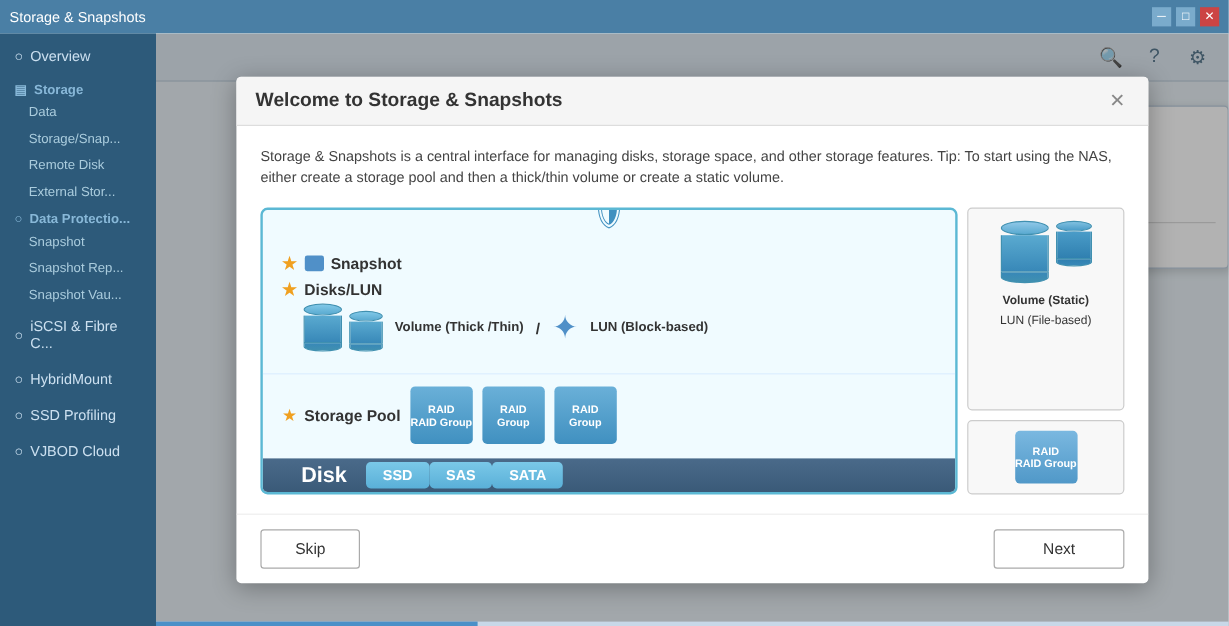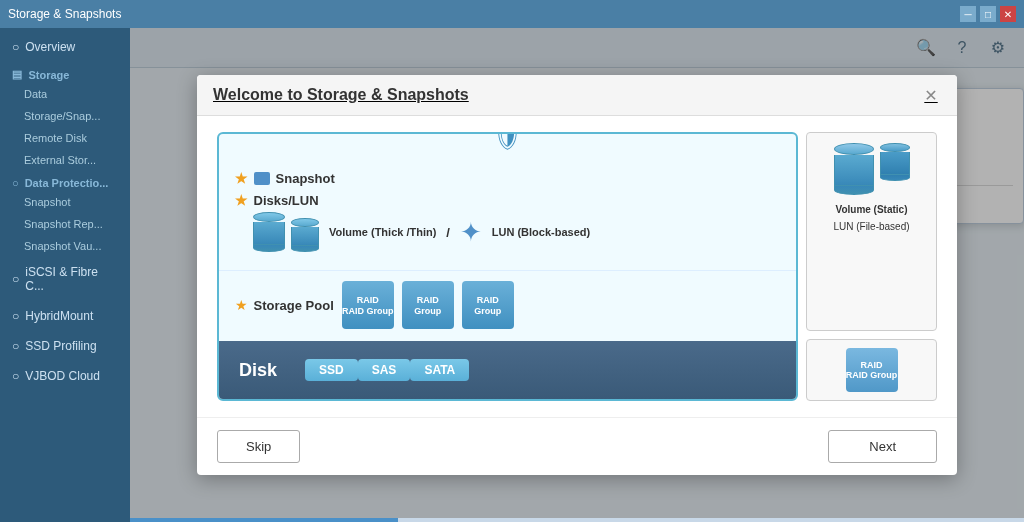--- a/index.html
+++ b/index.html
@@ -142,21 +142,20 @@
       overflow: hidden;
     }
 
     .modal-titlebar {
       background: #f5f5f5;
       border-bottom: 1px solid #ddd;
       padding: 10px 16px;
       display: flex;
       align-items: center;
       justify-content: space-between;
-      text-decoration: underline;
     }
 
     .modal-title {
       font-size: 16px;
       font-weight: bold;
       color: #333;
     }
 
     .modal-close {
       background: none;
@@ -282,24 +281,25 @@
       justify-content: center;
       color: white;
       font-size: 10px;
       font-weight: bold;
       gap: 1px;
     }
 
     
     .disk-row {
       background: linear-gradient(to bottom, #4a6a8a, #3a5a78);
-      padding: 18px 20px;
+      padding: 3px 20px;
       display: flex;
       align-items: center;
       gap: 16px;
+      text-align: right;
     }
 
     .disk-label {
       font-size: 18px;
       font-weight: bold;
       color: white;
       min-width: 50px;
     }
 
     .disk-chips {
@@ -537,20 +537,21 @@
 
       <div class="modal-overlay">
         <div class="modal">
 
           <div class="modal-titlebar">
             <span class="modal-title">Welcome to Storage &amp; Snapshots</span>
             <button class="modal-close">✕</button>
           </div>
 
           <div class="modal-body">
+            <p class="modal-description">Storage &amp; Snapshots is a central interface for managing disks, storage space, and other storage features. Tip: To start using the NAS, either create a storage pool and then a thick/thin volume or create a static volume.</p>
 
             <div class="diagram-area">
 
               <div class="diagram-left">
 
                 <div class="shield-container">
                   <span class="shield-icon">🛡</span>
                 </div>
 
                 <div class="diagram-left-top">

